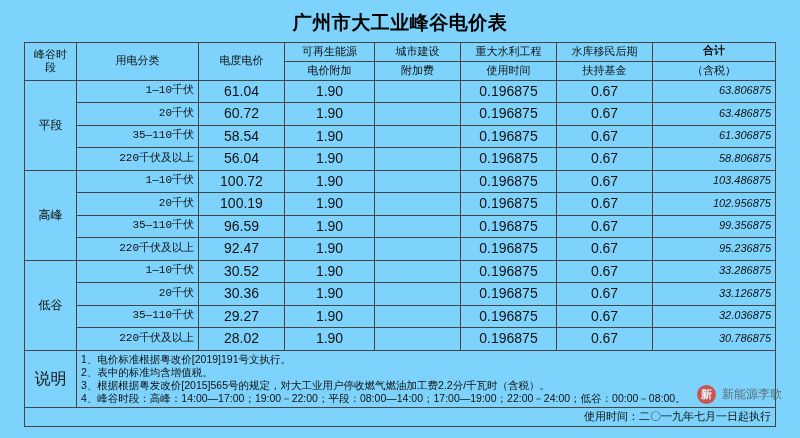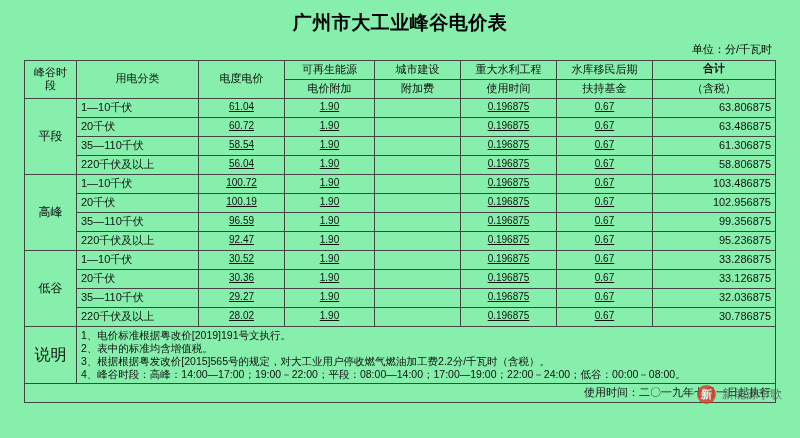--- a/index.html
+++ b/index.html
@@ -7,21 +7,21 @@
     margin: 0; padding: 0;
     width: 800px; height: 438px;
     background: #fff;
     font-family: "Liberation Sans", sans-serif;
     color: #111;
     overflow: hidden;
   }
   .page {
     position: relative;
     width: 800px; height: 438px;
-    background: #86efac;
+    background: #7dd3fc;
   }
   .doc-title {
     text-align: center;
     font-size: 19px;
     font-weight: bold;
     letter-spacing: 0.5px;
     padding-top: 10px;
     padding-bottom: 6px;
     color: #000;
   }
@@ -62,27 +62,28 @@
     height: 17px;
   }
   
   .grp {
     text-align: center;
     font-weight: bold;
     font-size: 12px;
     width: 52px;
   }
   .cat {
-    text-align: left;
+    text-align: right;
     padding-left: 5px;
     font-size: 11px;
     width: 120px;
-  }
-  .num { text-align: center; font-size: 10px; text-decoration: underline; }
-  .total { text-align: right; padding-right: 14px; font-size: 11px; }
+    font-family: Liberation Mono, monospace;
+  }
+  .num { text-align: center; font-size: 14px; }
+  .total { text-align: right; padding-right: 14px; font-size: 11px; font-style: italic; }
   tr.datarow td { height: 19px; }
 
   
   .note-label {
     text-align: center;
     font-weight: bold;
     font-size: 16px;
     vertical-align: middle;
   }
   .note-body {
@@ -125,21 +126,20 @@
   }
   .hdr .colspan-total { font-weight: bold; font-family: Liberation Mono, monospace; }
 </style>
 </head>
 <body>
 
 <div class="page">
 
   <div class="doc-title">广州市大工业峰谷电价表</div>
 
-  <div class="unit-line">单位：分/千瓦时</div>
 
   <div class="table-wrap">
     <table class="rate">
       <colgroup>
         <col style="width:52px">
         <col style="width:122px">
         <col style="width:86px">
         <col style="width:90px">
         <col style="width:86px">
         <col style="width:96px">

